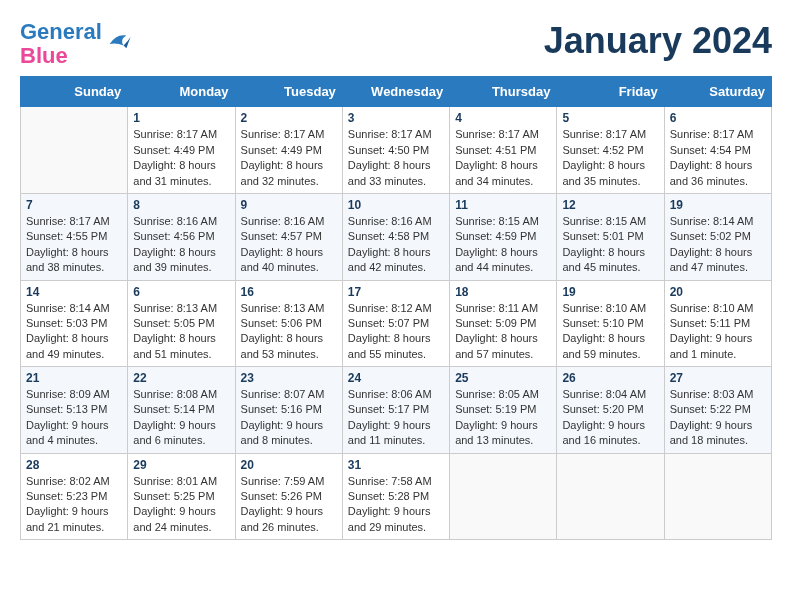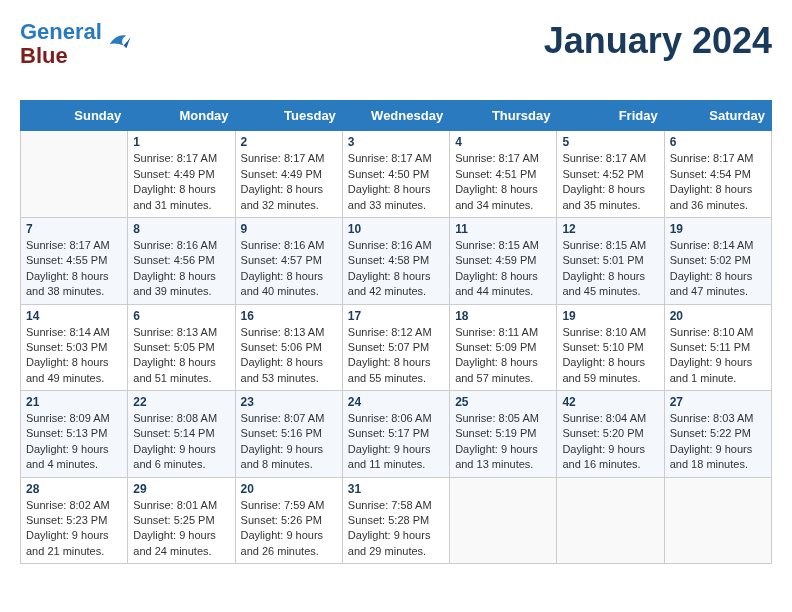--- a/index.html
+++ b/index.html
@@ -7,21 +7,21 @@
       font-family: Arial, sans-serif;
       background: #fff;
       width: 792px;
       min-height: 612px;
       padding: 20px;
     }
     .header {
       display: flex;
       justify-content: space-between;
       align-items: flex-start;
-      margin-bottom: 32px;
+      margin-bottom: 8px;
     }
     .logo {
       display: flex;
       align-items: center;
     }
     .logo-text {
       font-size: 22px;
       font-weight: bold;
       color: #1a3a5c;
       line-height: 1.1;
@@ -86,21 +86,21 @@
     }
   </style>
 </head>
 <body>
 
 <div class="header">
   <div class="logo">
     <div>
       <div class="logo-text">
         <span>General</span><br>
-        <span style="color:#7f1d1d;">Blue</span>
+        <span style="color:#ec4899;">Blue</span>
       </div>
     </div>
     <svg class="logo-bird" viewBox="0 0 40 40">
       <path d="M8,20 Q18,5 32,8 Q22,14 28,22 Q18,18 8,20Z" fill="#2a7abf"></path>
       <path d="M28,22 Q35,15 38,10 Q34,20 32,26Z" fill="#1a5a9a"></path>
     </svg>
   </div>
   <div class="title-block">
     <div class="month-title">January 2024</div>
   </div>
@@ -221,21 +221,21 @@
         </td>
         <td>
           <div class="day-num">24</div>
           <div class="day-info">Sunrise: 8:06 AM<br>Sunset: 5:17 PM<br>Daylight: 9 hours<br>and 11 minutes.</div>
         </td>
         <td>
           <div class="day-num">25</div>
           <div class="day-info">Sunrise: 8:05 AM<br>Sunset: 5:19 PM<br>Daylight: 9 hours<br>and 13 minutes.</div>
         </td>
         <td>
-          <div class="day-num">42</div>
+          <div class="day-num">26</div>
           <div class="day-info">Sunrise: 8:04 AM<br>Sunset: 5:20 PM<br>Daylight: 9 hours<br>and 16 minutes.</div>
         </td>
         <td>
           <div class="day-num">27</div>
           <div class="day-info">Sunrise: 8:03 AM<br>Sunset: 5:22 PM<br>Daylight: 9 hours<br>and 18 minutes.</div>
         </td>
       </tr>
       <tr>
         <td>
           <div class="day-num">28</div>

